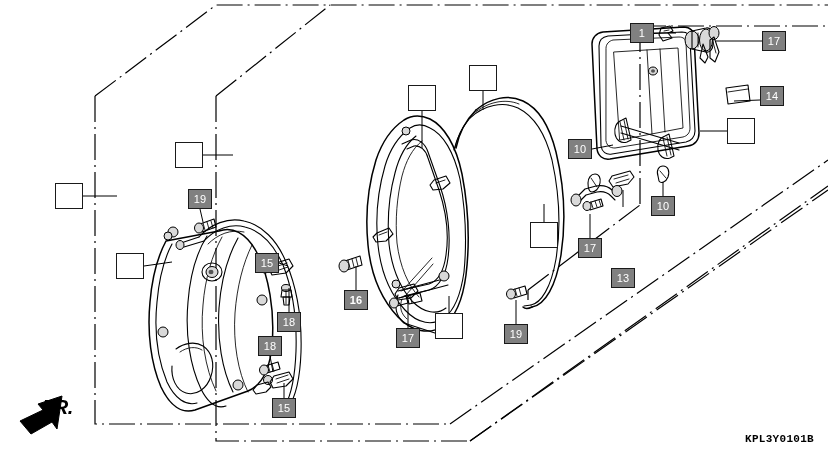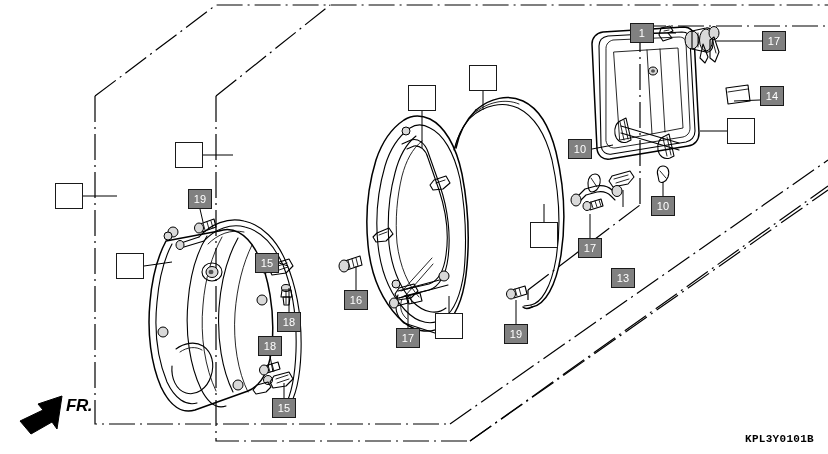--- a/index.html
+++ b/index.html
@@ -41,24 +41,23 @@
     font-weight:bold;
     color:#000;
     letter-spacing:.3px;
     font-family:Liberation Mono, monospace;
   }
 
   
   #frmark{position:absolute;left:10px;top:392px;width:80px;height:48px;}
   #frmark .fr-text{
     position:absolute;left:32px;top:4px;
-    font-size:17px;font-weight:bold;font-style:italic;color:#000;
+    font-size:20px;font-weight:bold;font-style:italic;color:#000;
     font-family:"Liberation Sans", sans-serif;
     letter-spacing:-.5px;
-    margin-left:24px;
   }
 </style>
 </head>
 <body>
 
 <div id="stage">
 
   <svg width="828" height="454" viewBox="0 0 828 454">
     <defs>
       <style>
@@ -384,21 +383,21 @@
       <div class="callout blank" style="left: 469px; top: 65px;"></div>
       <div class="callout blank" style="left: 408px; top: 85px;"></div>
       <div class="callout blank" style="left: 175px; top: 142px;"></div>
       <div class="callout blank" style="left: 55px; top: 183px;"></div>
       <div class="callout num" style="left: 188px; top: 189px;">19</div>
       <div class="callout blank" style="left: 116px; top: 253px;"></div>
       <div class="callout num" style="left: 255px; top: 253px;">15</div>
       <div class="callout num" style="left: 277px; top: 312px;">18</div>
       <div class="callout num" style="left: 258px; top: 336px;">18</div>
       <div class="callout num" style="left: 272px; top: 398px;">15</div>
-      <div class="callout num" style="left: 344px; top: 290px;">16</div>
+      <div class="callout num" style="left: 344px; top: 290px; font-weight: bold;">16</div>
       <div class="callout num" style="left: 396px; top: 328px;">17</div>
       <div class="callout blank" style="left: 435px; top: 313px;"></div>
       <div class="callout num" style="left: 504px; top: 324px;">19</div>
     </div>
 
   <div id="frmark">
     <span class="fr-text">FR.</span>
   </div>
 
   <div id="partcode">KPL3Y0101B</div>

